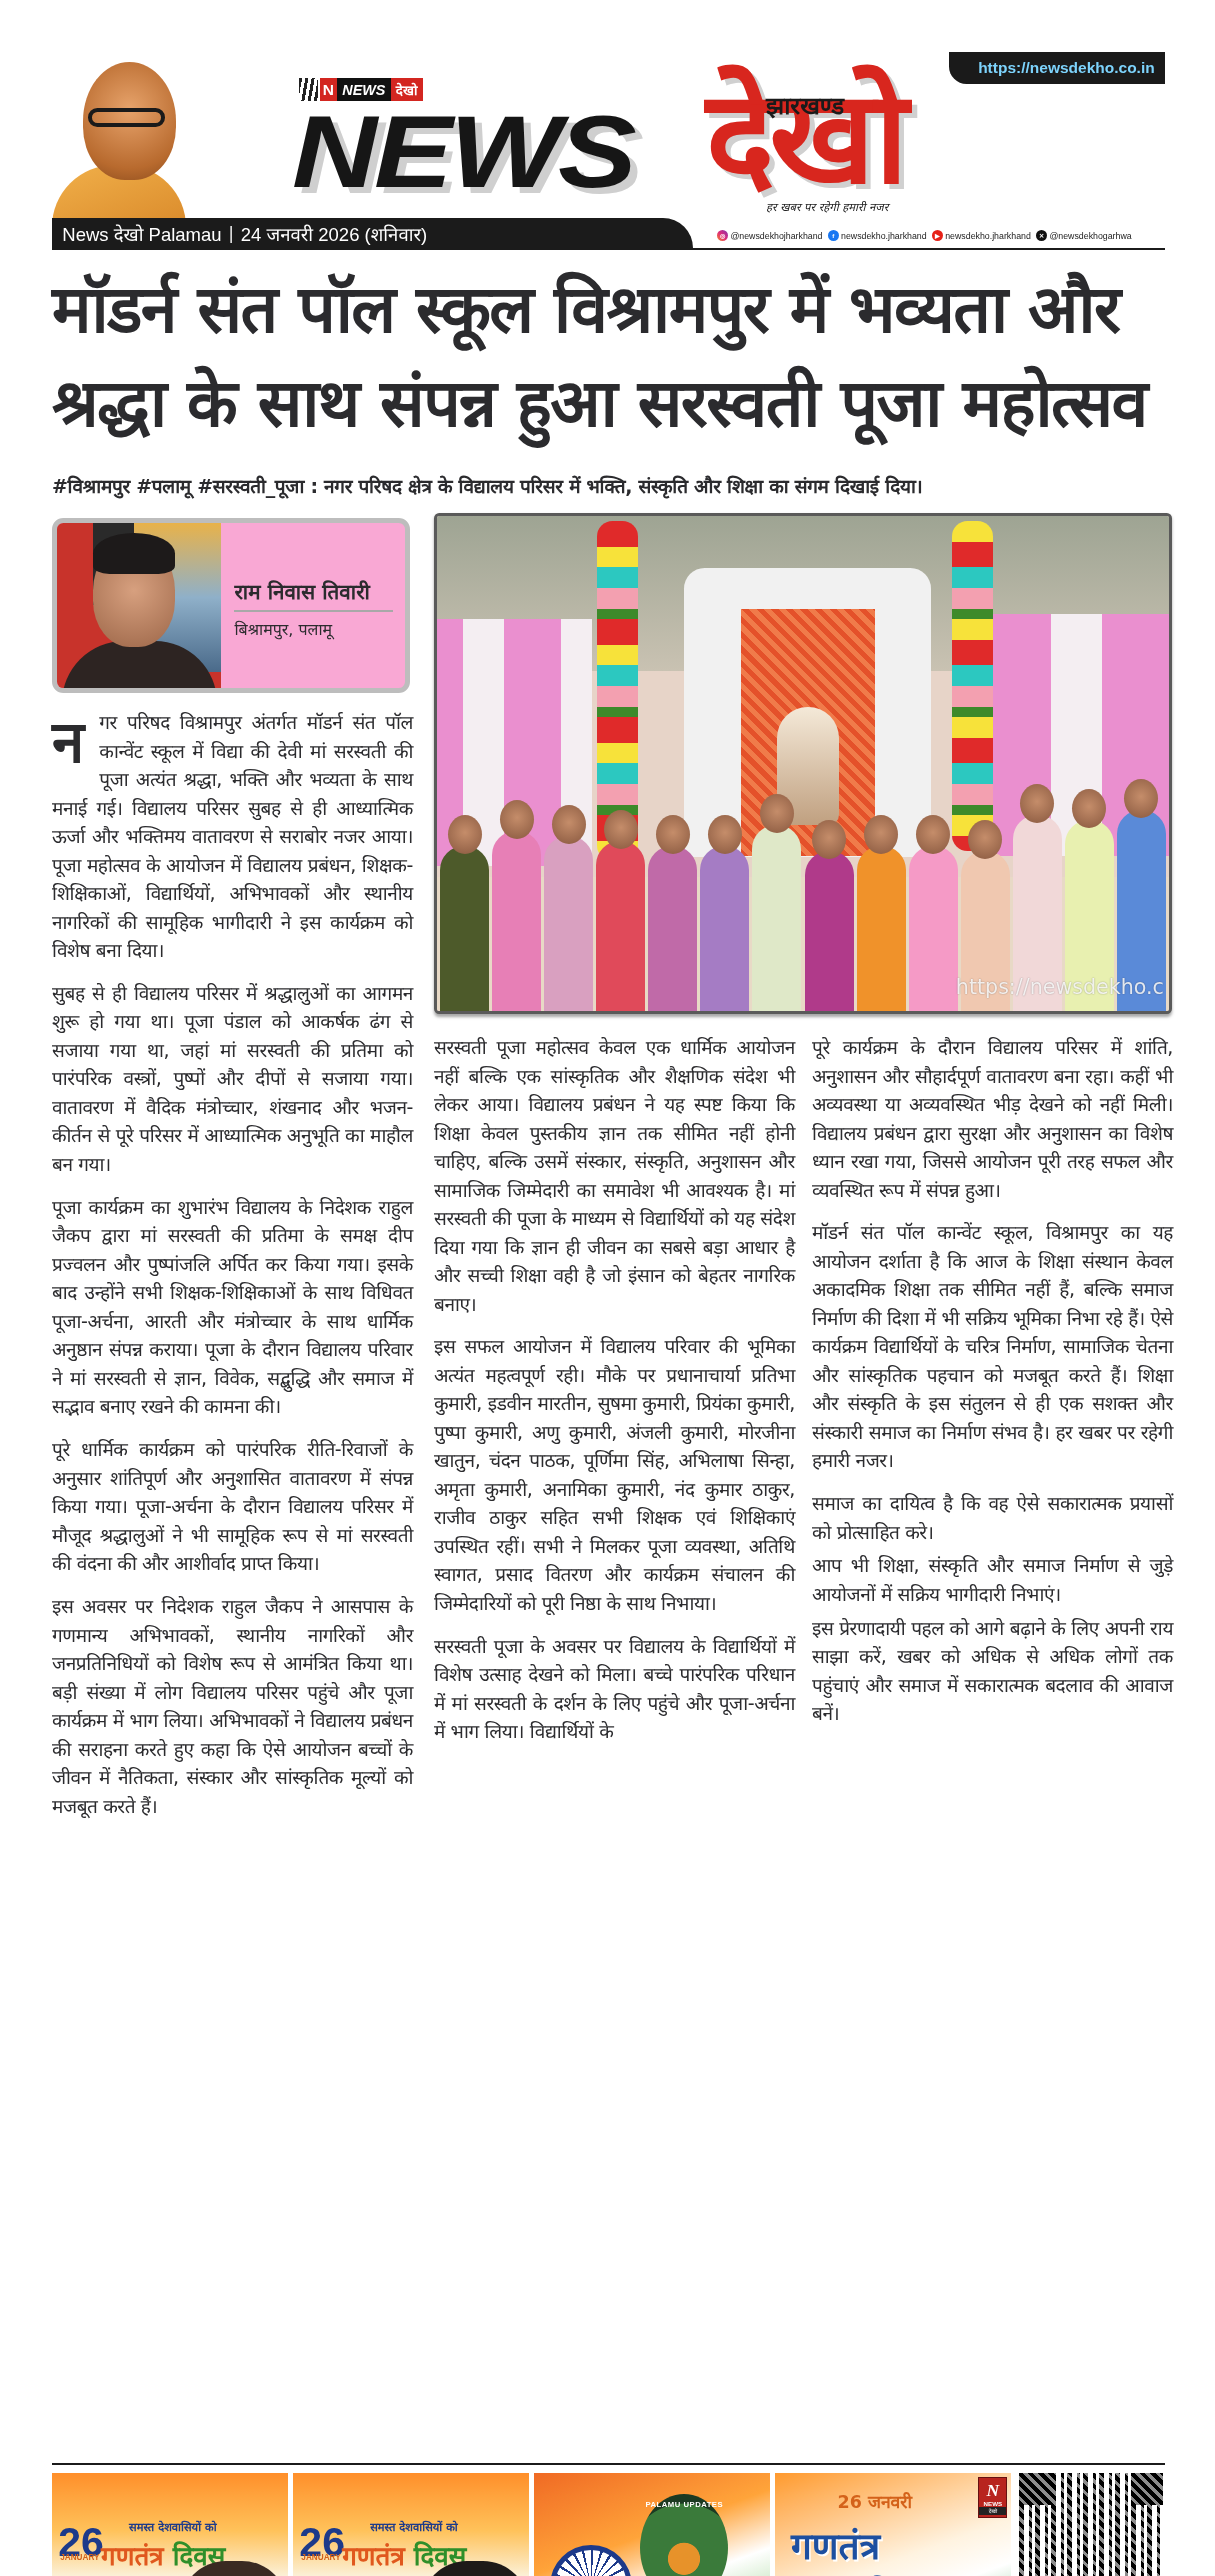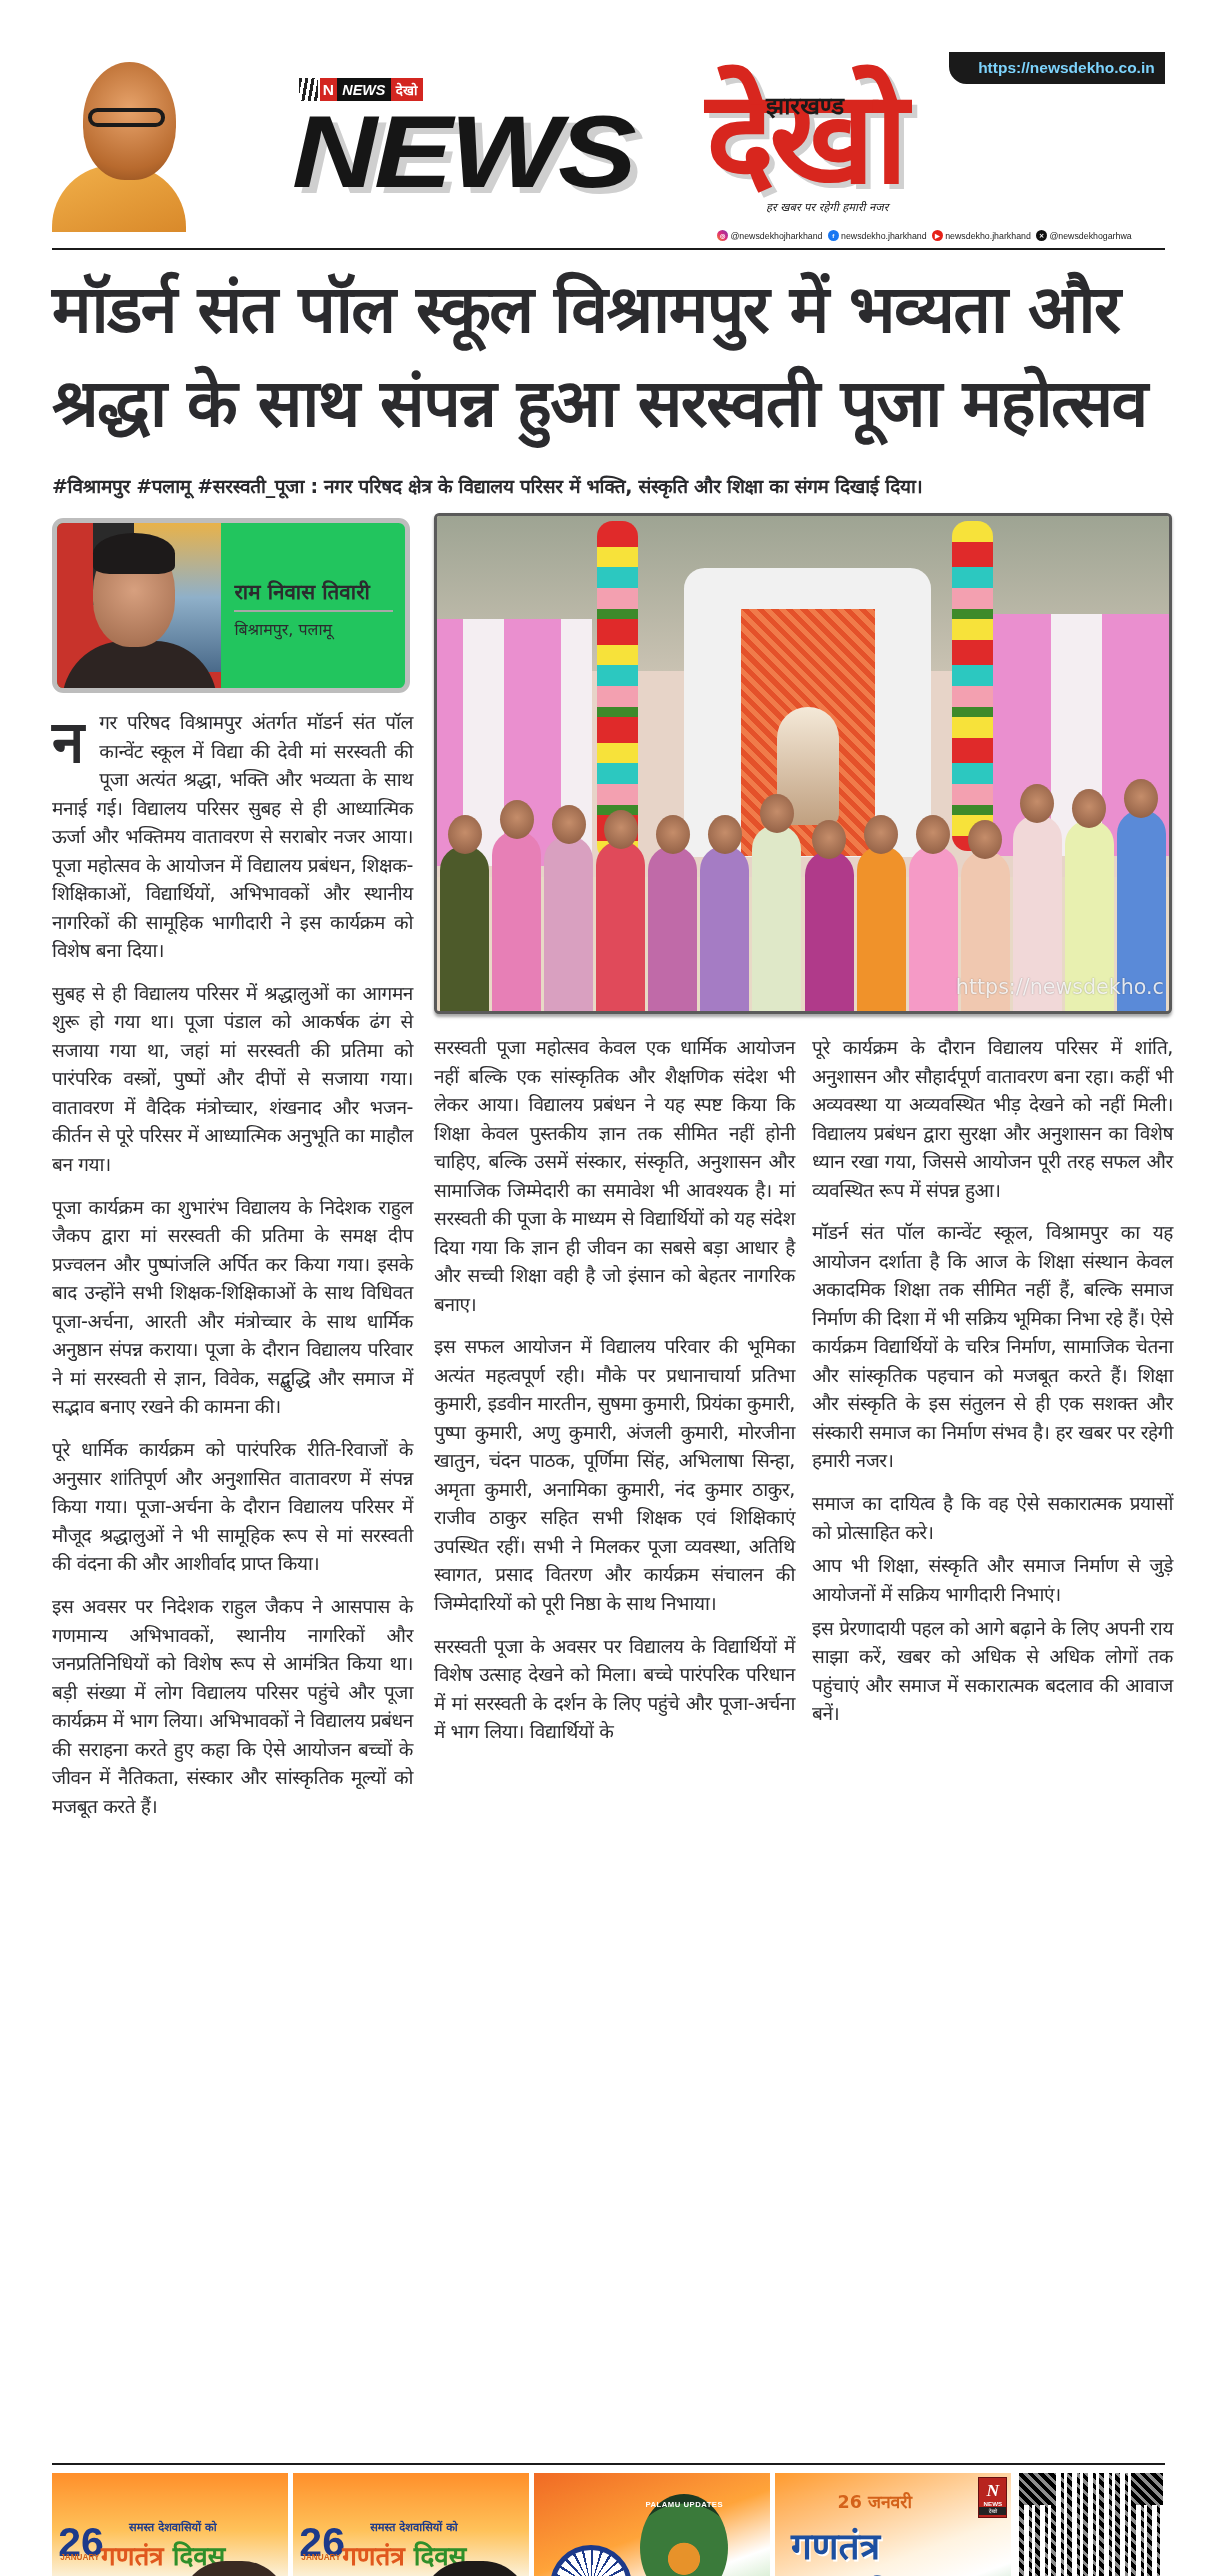--- a/index.html
+++ b/index.html
@@ -37,21 +37,21 @@
   .ic.yt { background: #e62117; }
   .ic.x { background: #111; }
 
   .rule { position: absolute; left: 52px; top: 248px; width: 1113px; height: 1.5px; background: #1b1b1b; }
 
   
   .headline { position: absolute; left: 52px; top: 263px; width: 1113px; font: bold 66px/1.42 "DejaVu Sans", sans-serif; color: #2b2b2e; letter-spacing: -1.5px; }
   .kicker { position: absolute; left: 52px; top: 474px; width: 1113px; font: bold 19px/1.3 "DejaVu Sans", sans-serif; color: #2b2b2e; white-space: nowrap; letter-spacing: -0.3px; }
 
   
-  .author { position: absolute; left: 52px; top: 518px; width: 358px; height: 175px; border: 5.2px solid #bdbdbd; border-radius: 11.3px; background: #22c55e; overflow: hidden; display: flex; }
+  .author { position: absolute; left: 52px; top: 518px; width: 358px; height: 175px; border: 5.2px solid #bdbdbd; border-radius: 11.3px; background: #f9a8d4; overflow: hidden; display: flex; }
   .author-photo { width: 164px; height: 100%; background: #c8332b; position: relative; overflow: hidden; }
   .author-photo .frame { position: absolute; left: 36px; top: 0; width: 57px; height: 82px; background: #2a2a2a; }
   .author-photo .art { position: absolute; left: 77px; top: 0; width: 93px; height: 149px; background: linear-gradient(180deg, #e8b24a, #8fb0c9 50%, #4a6a8a); }
   .author-photo .head { position: absolute; left: 36px; top: 20.6px; width: 82px; height: 103px; border-radius: 45%; background: radial-gradient(circle at 50% 45%, #d7a07f, #9c6648); }
   .author-photo .hair { position: absolute; left: 36px; top: 10.3px; width: 82px; height: 41px; border-radius: 50% 50% 20% 20%; background: #1d1a1a; }
   .author-photo .shirt { position: absolute; left: 5.2px; top: 118px; width: 155px; height: 62px; border-radius: 72px 72px 0 0; background: #2d2422; }
   .author-info { flex: 1; padding: 54px 12.4px 0 13.4px; }
   .author-name { font: bold 20.6px "DejaVu Sans", sans-serif; color: #2b2b2e; padding-bottom: 5.2px; border-bottom: 2.1px solid #a8a8a8; }
   .author-place { font: 16px "DejaVu Sans", sans-serif; color: #2b2b2e; margin-top: 6.2px; }
 
@@ -134,20 +134,25 @@
     <span class="dekho">देखो</span>
   </div>
 
   <div class="brand-news">NEWS</div>
   <div class="brand-dekho">देखो</div>
   <div class="brand-state">झारखण्ड</div>
   <div class="brand-tagline">हर खबर पर रहेगी हमारी नजर</div>
 
   <a class="url-pill">https://newsdekho.co.in</a>
 
+  <div class="dateline">
+    <span>News देखो Palamau</span>
+    <span class="sep">|</span>
+    <span>24 जनवरी 2026 (शनिवार)</span>
+  </div>
 
   <div class="socials">
     <a class="s">
         <span class="ic ig">◎</span>
         <span>@newsdekhojharkhand</span>
       </a>
     <a class="s">
         <span class="ic fb">f</span>
         <span>newsdekho.jharkhand</span>
       </a>

